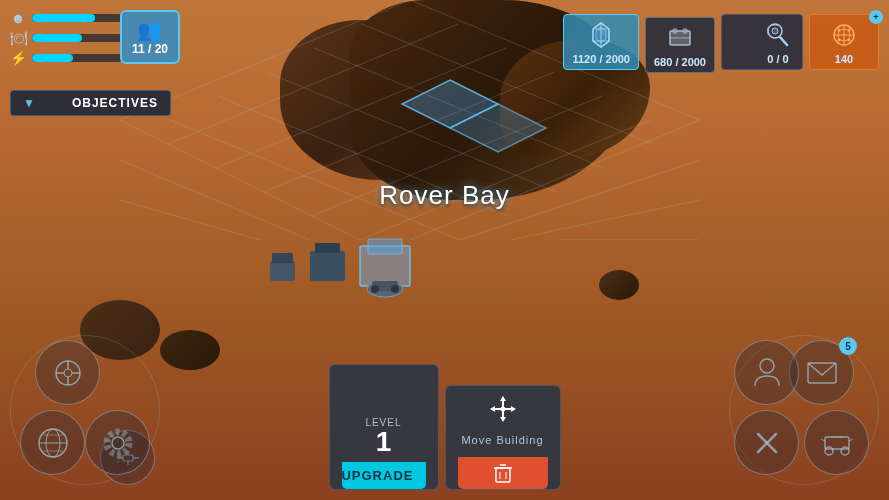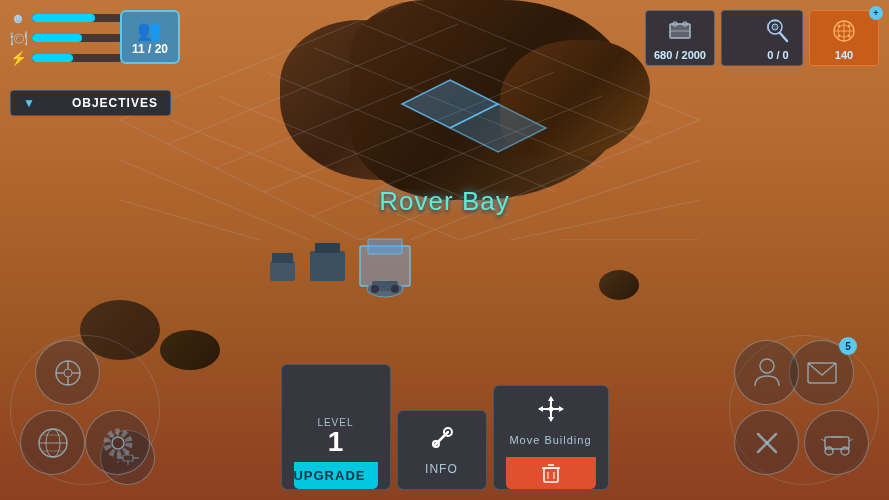--- a/index.html
+++ b/index.html
@@ -182,24 +182,24 @@
       color: white;
       font-size: 12px;
       font-weight: bold;
       letter-spacing: 1px;
       margin-left: 29px;
     }
 
     
     .building-name {
       position: absolute;
-      top: 186px;
+      top: 180px;
       left: 50%;
       transform: translateX(-50%);
-      color: #5eead4;
+      color: #ffffff;
       font-size: 26px;
       font-weight: 300;
       text-shadow: 0 0 10px rgba(100,200,255,0.8), 0 2px 4px rgba(0,0,0,0.8);
       letter-spacing: 1px;
       white-space: nowrap;
     }
 
     
     .action-panel {
       position: absolute;
@@ -401,21 +401,33 @@
   <div class="pop-icon">👥</div>
   <div class="pop-count">11 / 20</div>
 </div>
 
 <div class="objectives-panel">
   <span class="objectives-arrow">▼</span>
   <span class="objectives-label">OBJECTIVES</span>
 </div>
 
 <div class="top-bar">
-  <div class="resource-box" style="background:rgba(30,40,60,0.85);border-color:rgba(150,160,170,0.5);">
+  <div class="resource-box active">
+    <div class="resource-icon">
+      <svg width="28" height="28" viewBox="0 0 28 28">
+        <polygon points="14,2 22,8 22,20 14,26 6,20 6,8" fill="none" stroke="#aaddff" stroke-width="1.5"></polygon>
+        <polygon points="14,6 19,10 19,18 14,22 9,18 9,10" fill="rgba(100,180,255,0.3)" stroke="#88bbdd" stroke-width="1"></polygon>
+        <line x1="14" y1="2" x2="14" y2="26" stroke="#aaddff" stroke-width="0.8"></line>
+        <line x1="6" y1="8" x2="22" y2="8" stroke="#aaddff" stroke-width="0.8"></line>
+        <line x1="6" y1="20" x2="22" y2="20" stroke="#aaddff" stroke-width="0.8"></line>
+      </svg>
+    </div>
+    <div class="resource-value">1120 / 2000</div>
+  </div>
+  <div class="resource-box" style="background:rgba(30,40,60,0.85);border-color:rgba(150,160,170,0.5);margin-top:7px;">
     <div class="resource-icon">
       <svg width="28" height="22" viewBox="0 0 28 22">
         <rect x="4" y="4" width="20" height="14" fill="rgba(160,170,180,0.4)" stroke="#aabbcc" stroke-width="1.5" rx="1"></rect>
         <rect x="7" y="2" width="4" height="4" fill="rgba(140,150,160,0.4)" stroke="#aabbcc" stroke-width="1" rx="1"></rect>
         <rect x="17" y="2" width="4" height="4" fill="rgba(140,150,160,0.4)" stroke="#aabbcc" stroke-width="1" rx="1"></rect>
         <line x1="4" y1="11" x2="24" y2="11" stroke="#aabbcc" stroke-width="0.8"></line>
       </svg>
     </div>
     <div class="resource-value">680 / 2000</div>
   </div>
@@ -450,31 +462,20 @@
 </div>
 
 <div class="action-panel">
 
   <div class="action-btn upgrade-btn">
     <div class="level-text">LEVEL</div>
     <div class="level-num">1</div>
     <div class="upgrade-bar">UPGRADE</div>
   </div>
 
-  <div class="action-btn" style="min-width:90px;height:80px;">
-    <div class="btn-icon">
-      <svg width="28" height="28" viewBox="0 0 28 28">
-        <line x1="8" y1="20" x2="20" y2="8" stroke="white" stroke-width="2.5" stroke-linecap="round"></line>
-        <circle cx="20" cy="8" r="4" fill="none" stroke="white" stroke-width="2"></circle>
-        <circle cx="8" cy="20" r="3" fill="none" stroke="white" stroke-width="2"></circle>
-        <line x1="6" y1="22" x2="10" y2="18" stroke="white" stroke-width="2" stroke-linecap="round"></line>
-      </svg>
-    </div>
-    <div class="btn-label">INFO</div>
-  </div>
 
   <div class="action-btn move-btn" style="min-width:100px;padding-bottom:0;overflow:hidden;">
     <div class="btn-icon">
       <svg width="30" height="30" viewBox="0 0 30 30">
         <line x1="15" y1="4" x2="15" y2="26" stroke="white" stroke-width="2" stroke-linecap="round"></line>
         <line x1="4" y1="15" x2="26" y2="15" stroke="white" stroke-width="2" stroke-linecap="round"></line>
         <polygon points="15,2 12,7 18,7" fill="white"></polygon>
         <polygon points="15,28 12,23 18,23" fill="white"></polygon>
         <polygon points="2,15 7,12 7,18" fill="white"></polygon>
         <polygon points="28,15 23,12 23,18" fill="white"></polygon>

